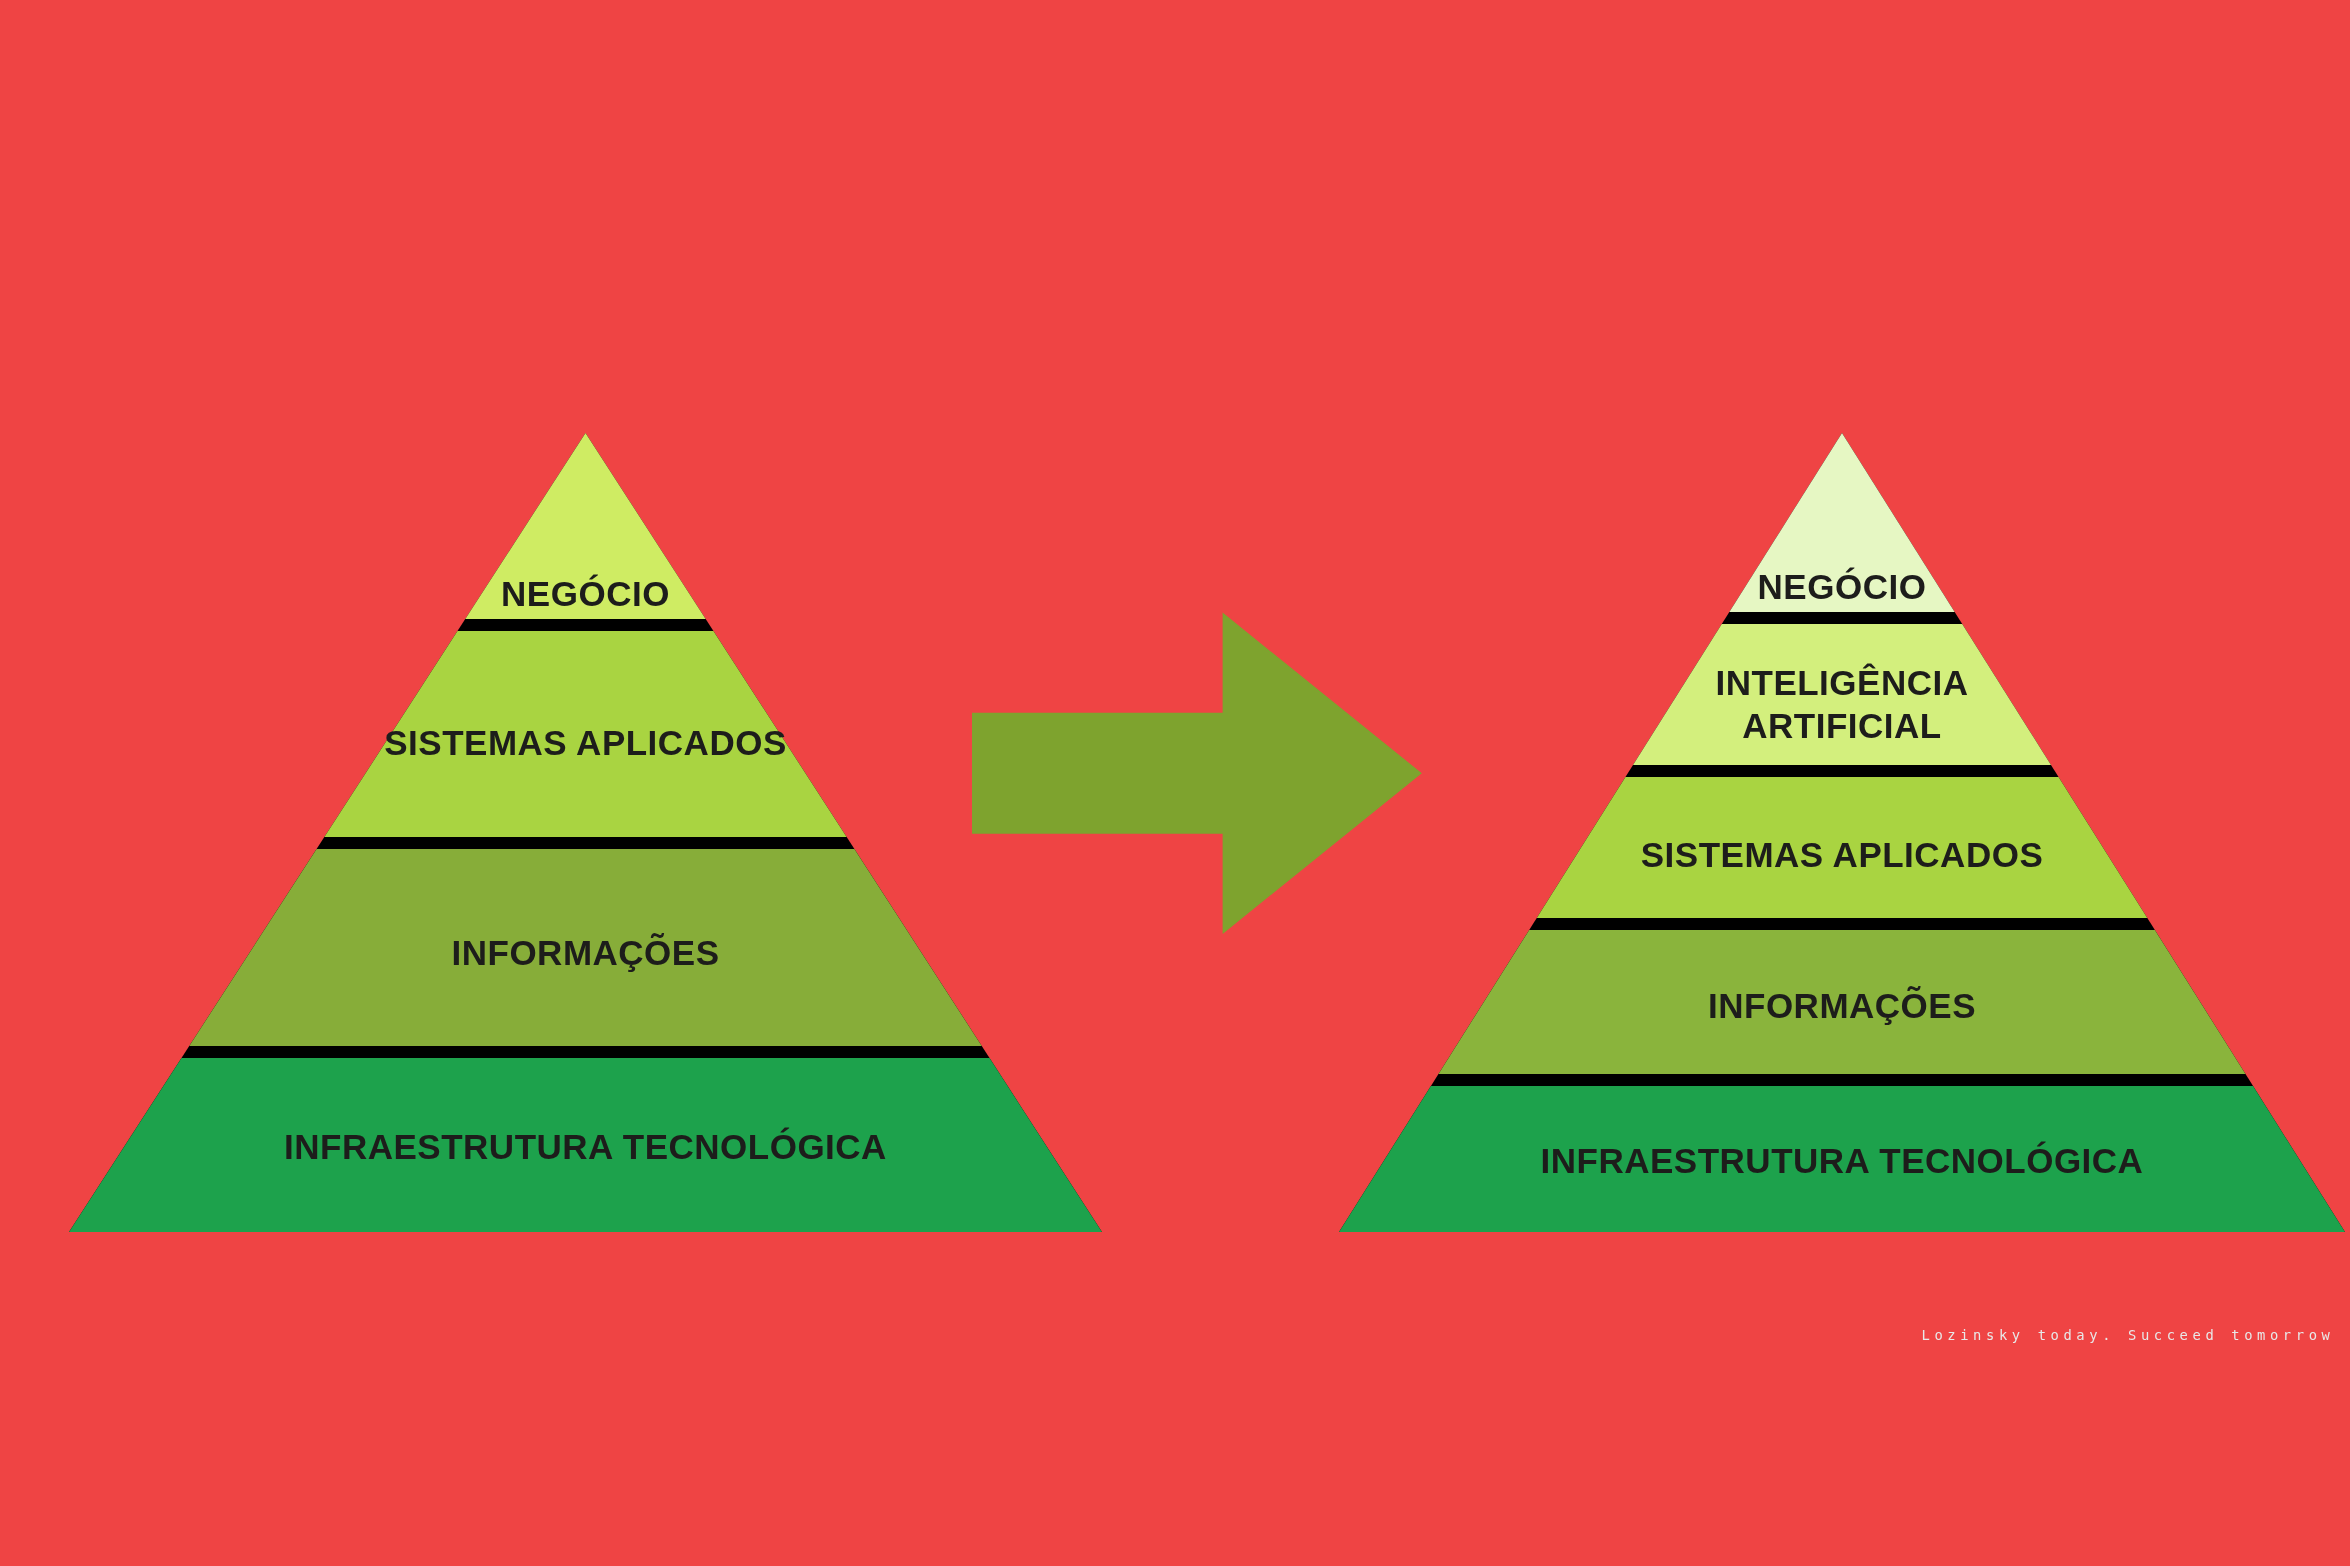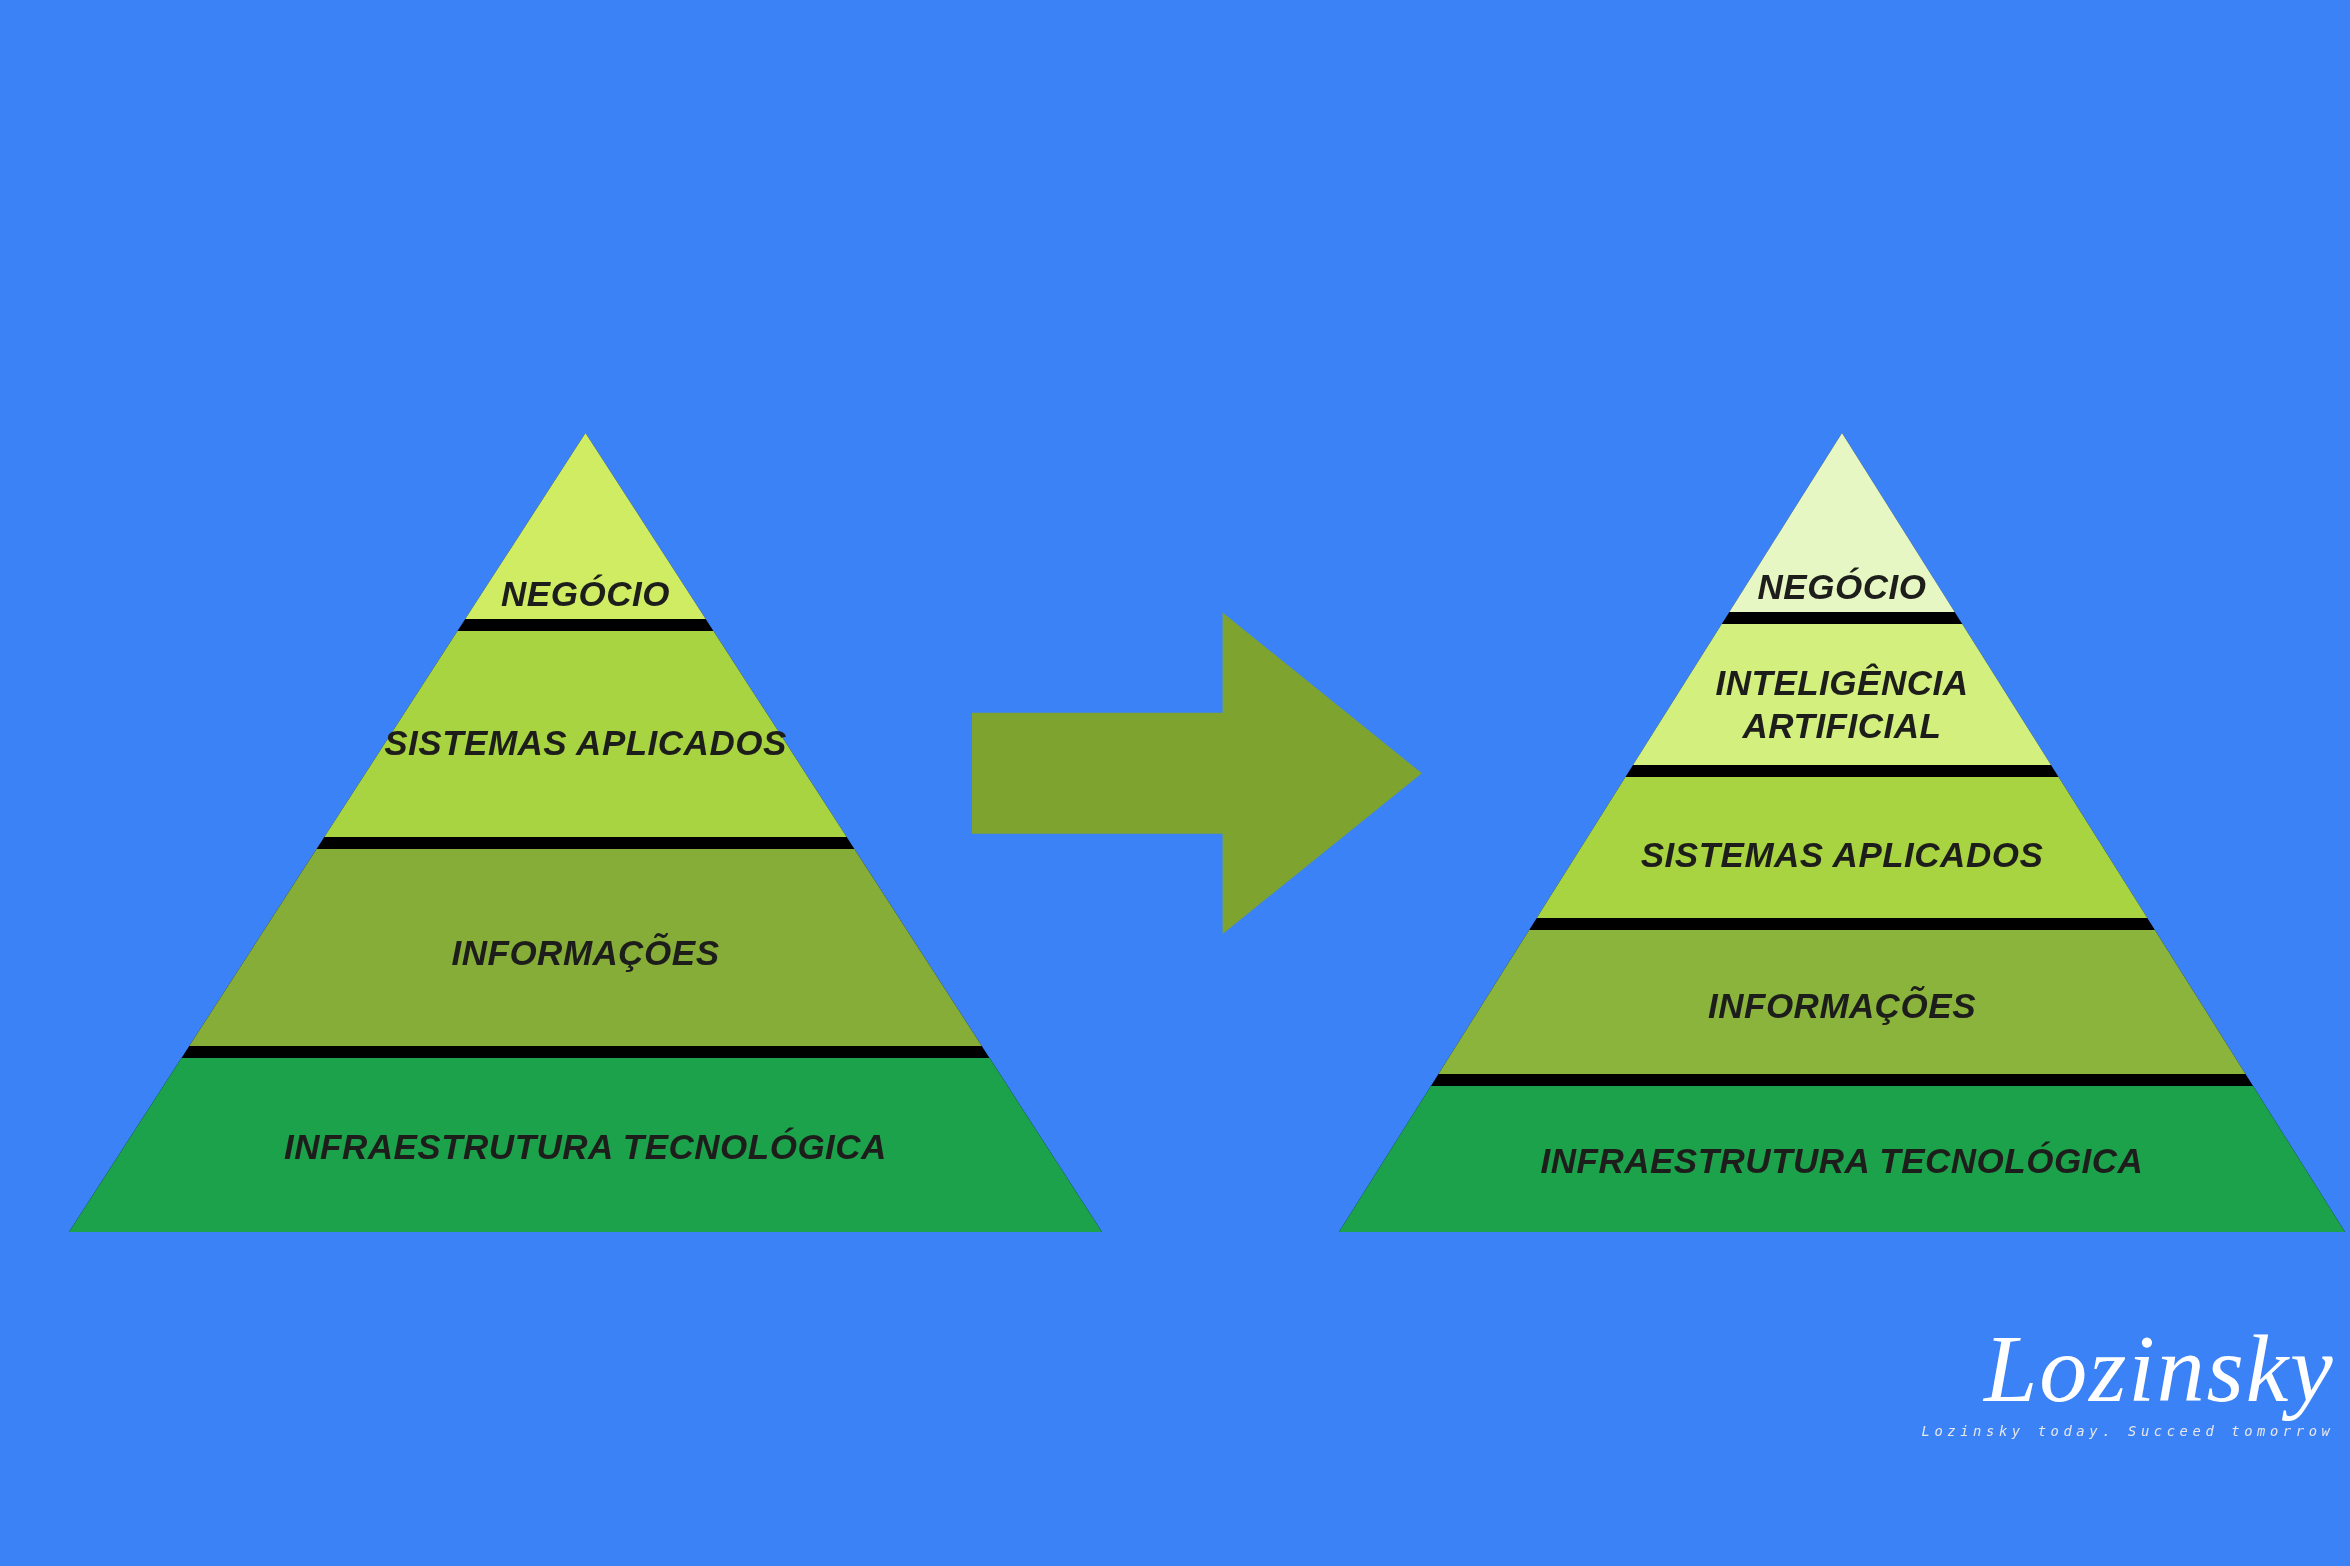--- a/index.html
+++ b/index.html
@@ -4,24 +4,23 @@
 <style>
   html, body {
     margin: 0;
     padding: 0;
     background: #000;
   }
   .canvas {
     position: relative;
     width: 2351px;
     height: 1567px;
-    background: #3b82f6;
+    background: #ef4444;
     overflow: hidden;
     font-family: "Liberation Sans", sans-serif;
-    font-style: italic;
   }
 
   
   .pyramid {
     position: absolute;
     top: 433px;
     height: 799px;
   }
   .pyramid-left  { left: 69px;   width: 1033px; }
   .pyramid-right { left: 1339px; width: 1006px; }
@@ -169,18 +168,17 @@
       <div class="label-cell">
         <span class="label-text">INFORMAÇÕES</span>
       </div>
       <div class="label-cell">
         <span class="label-text">INFRAESTRUTURA TECNOLÓGICA</span>
       </div>
     </div>
   </div>
 
   <div class="logo">
-    <div class="logo-wordmark">Lozinsky</div>
     <div class="logo-tagline">Lozinsky today. Succeed tomorrow</div>
   </div>
 
 </div>
 
 
 </body></html>

